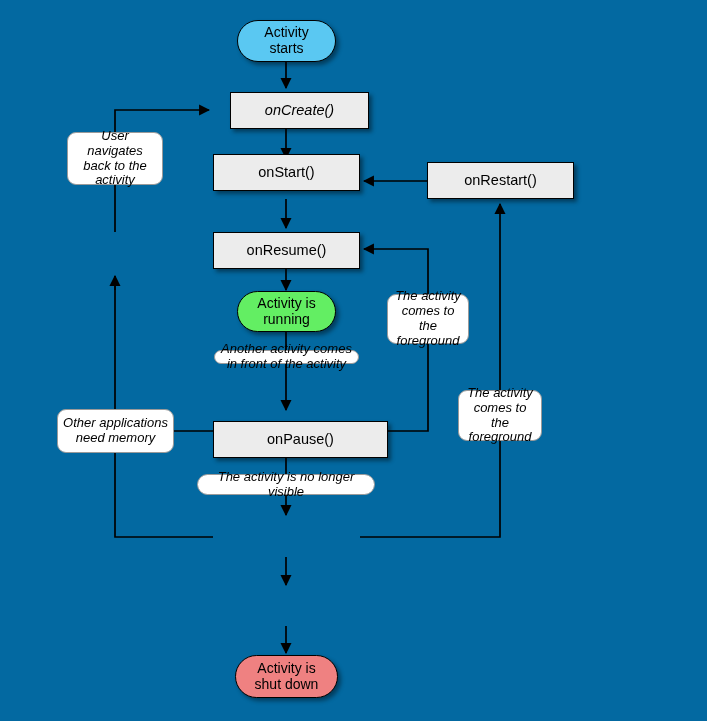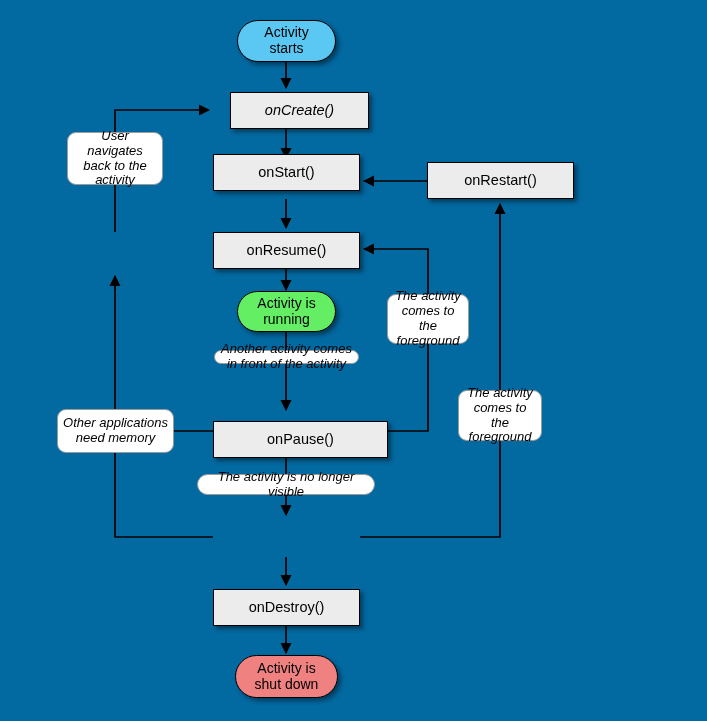--- a/index.html
+++ b/index.html
@@ -124,21 +124,20 @@
   <div class="node rect" style="left:427px; top:162px; width:147px; height:37px;">onRestart()</div>
 
   <div class="node rect" style="left:213px; top:232px; width:147px; height:37px;">onResume()</div>
 
   <div class="node term running nlines" style="left:237px; top:291px; width:99px; height:41px;">Activity is
 running</div>
 
   <div class="node rect" style="left:213px; top:413px; width:175px; height:37px;margin-top:8px;">onPause()</div>
 
 
-  <div class="node rect" style="left:213px; top:589px; width:147px; height:37px;">onDestroy()</div>
 
   <div class="node term killed nlines" style="left:235px; top:655px; width:103px; height:43px;">Activity is
 shut down</div>
 
 
   <div class="label nlines" style="left:67px; top:132px; width:96px; height:53px;">User navigates
 back to the
 activity</div>
 
   <div class="label nlines" style="left:214px; top:350px; width:145px; height:14px;">Another activity comes

